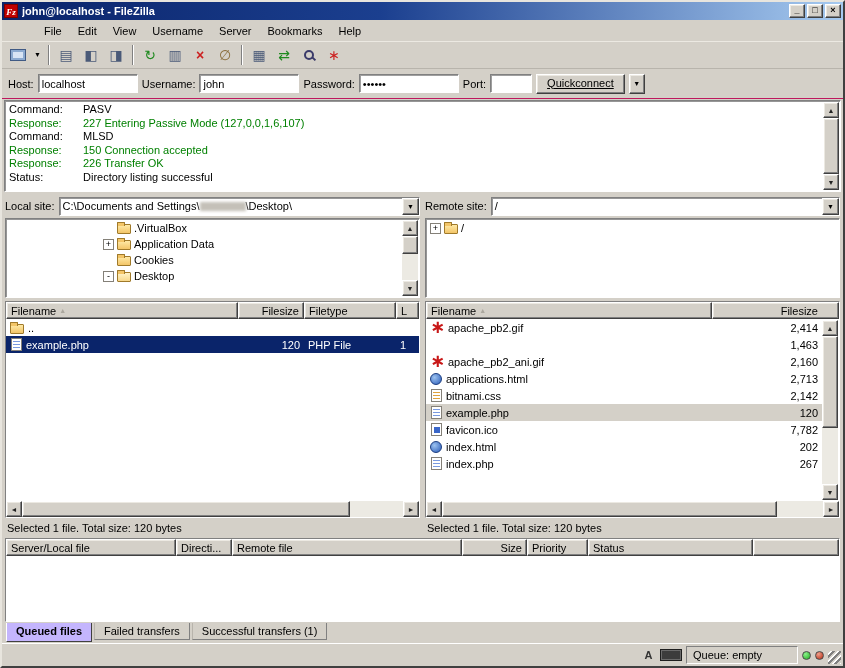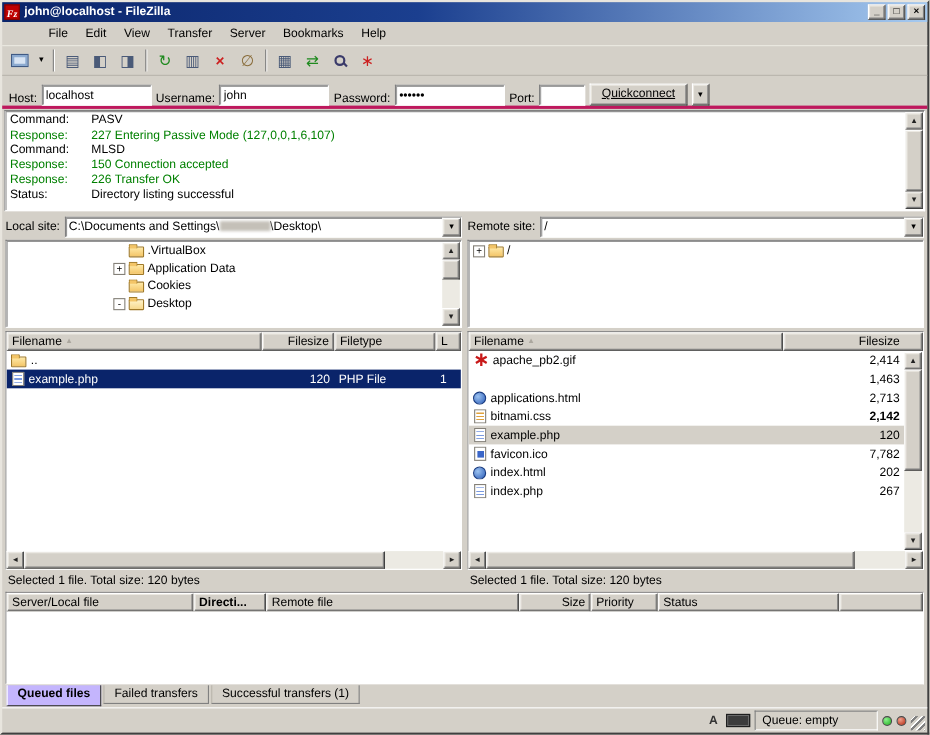--- a/index.html
+++ b/index.html
@@ -39,22 +39,22 @@
   .tbsep { width:2px; height:20px; margin:0 3px; border-left:1px solid #808080; border-right:1px solid #ffffff; }
   .ic-sitemgr { width:16px; height:12px; background:#d8e4f4; border:1px solid #405a84;
     box-shadow: inset 0 0 0 2px #8caad0; }
   .ic-magnifier { width:13px; height:13px; position:relative; display:inline-block; }
   .ic-magnifier::before { content:""; position:absolute; left:1px; top:1px; width:6px; height:6px;
     border:2px solid #3a3a6a; border-radius:50%; }
   .ic-magnifier::after { content:""; position:absolute; left:9px; top:9px; width:4px; height:2px;
     background:#3a3a6a; transform:rotate(45deg); }
 
   
-  .quickbar { height:30px; flex:none; display:flex; align-items:flex-end; gap:4px; padding:0 6px;
-    border-bottom:3px solid #be185d; }
+  .quickbar { height:30px; flex:none; display:flex; align-items:center; gap:4px; padding:0 6px;
+    border-bottom:1px solid #be185d; }
   .field { height:19px; font:inherit; padding:1px 3px; background:#fff; border:1px solid;
     border-color:#808080 #ffffff #ffffff #808080; box-shadow: inset 1px 1px 0 rgba(64,64,64,.5); outline:none; }
   .qc-btn { height:20px; padding:2px 10px; text-decoration:underline; cursor:default; }
   .qc-drop { width:16px; height:20px; display:flex; align-items:center; justify-content:center; font-size:7px; }
 
   
   .log { height:92px; flex:none; margin:1px 2px 0; position:relative; padding:2px 20px 2px 4px; overflow:hidden; }
   .logline { display:flex; line-height:13.5px; white-space:nowrap; }
   .loglabel { width:74px; flex:none; }
 
@@ -160,21 +160,21 @@
     <span class="title-text">john@localhost - FileZilla</span>
     <span class="tbtn raised">_</span>
     <span class="tbtn raised">□</span>
     <span class="tbtn raised">×</span>
   </div>
 
   <div class="menubar" id="menubar">
       <span class="menu-item">File</span>
       <span class="menu-item">Edit</span>
       <span class="menu-item">View</span>
-      <span class="menu-item">Transfer</span>
+      <span class="menu-item">Username</span>
       <span class="menu-item">Server</span>
       <span class="menu-item">Bookmarks</span>
       <span class="menu-item">Help</span>
     </div>
 
   <div class="toolbar" id="toolbar">
       <span class="tb">
         <span class="ic-sitemgr"></span>
       </span>
       <span class="tb small">
@@ -390,31 +390,38 @@
                 <span class="ficon i-image"></span>
                 <span class="fname">apache_pb2.gif</span>
               </div>
               <div class="lcell right" style="flex: 1 1 0%;">2,414</div>
             </div>
             <div class="lrow">
               <div class="lcell right" style="flex: 1 1 0%;">1,463</div>
             </div>
             <div class="lrow">
               <div class="lcell" style="width: 286px;">
+                <span class="ficon i-image"></span>
+                <span class="fname">apache_pb2_ani.gif</span>
+              </div>
+              <div class="lcell right" style="flex: 1 1 0%;">2,160</div>
+            </div>
+            <div class="lrow">
+              <div class="lcell" style="width: 286px;">
                 <span class="ficon i-html"></span>
                 <span class="fname">applications.html</span>
               </div>
               <div class="lcell right" style="flex: 1 1 0%;">2,713</div>
             </div>
             <div class="lrow">
               <div class="lcell" style="width: 286px;">
                 <span class="ficon i-css"></span>
                 <span class="fname">bitnami.css</span>
               </div>
-              <div class="lcell right" style="flex: 1 1 0%; font-weight: bold;">2,142</div>
+              <div class="lcell right" style="flex: 1 1 0%;">2,142</div>
             </div>
             <div class="lrow sel-inactive">
               <div class="lcell" style="width: 286px;">
                 <span class="ficon i-php"></span>
                 <span class="fname">example.php</span>
               </div>
               <div class="lcell right" style="flex: 1 1 0%;">120</div>
             </div>
             <div class="lrow">
               <div class="lcell" style="width: 286px;">
@@ -455,21 +462,21 @@
       </div>
       <div class="panestatus">Selected 1 file. Total size: 120 bytes</div>
     </div>
   </div>
 
   <div class="queuebox sunken">
     <div class="lheader" id="queueheader">
         <div class="hcell raised" style="width: 170px;">
           <span>Server/Local file</span>
         </div>
-        <div class="hcell raised" style="width: 66px; font-weight: bold;">
+        <div class="hcell raised" style="width: 56px;">
           <span>Directi...</span>
         </div>
         <div class="hcell raised" style="width: 230px;">
           <span>Remote file</span>
         </div>
         <div class="hcell raised right" style="width: 65px;">
           <span>Size</span>
         </div>
         <div class="hcell raised" style="width: 61px;">
           <span>Priority</span>

